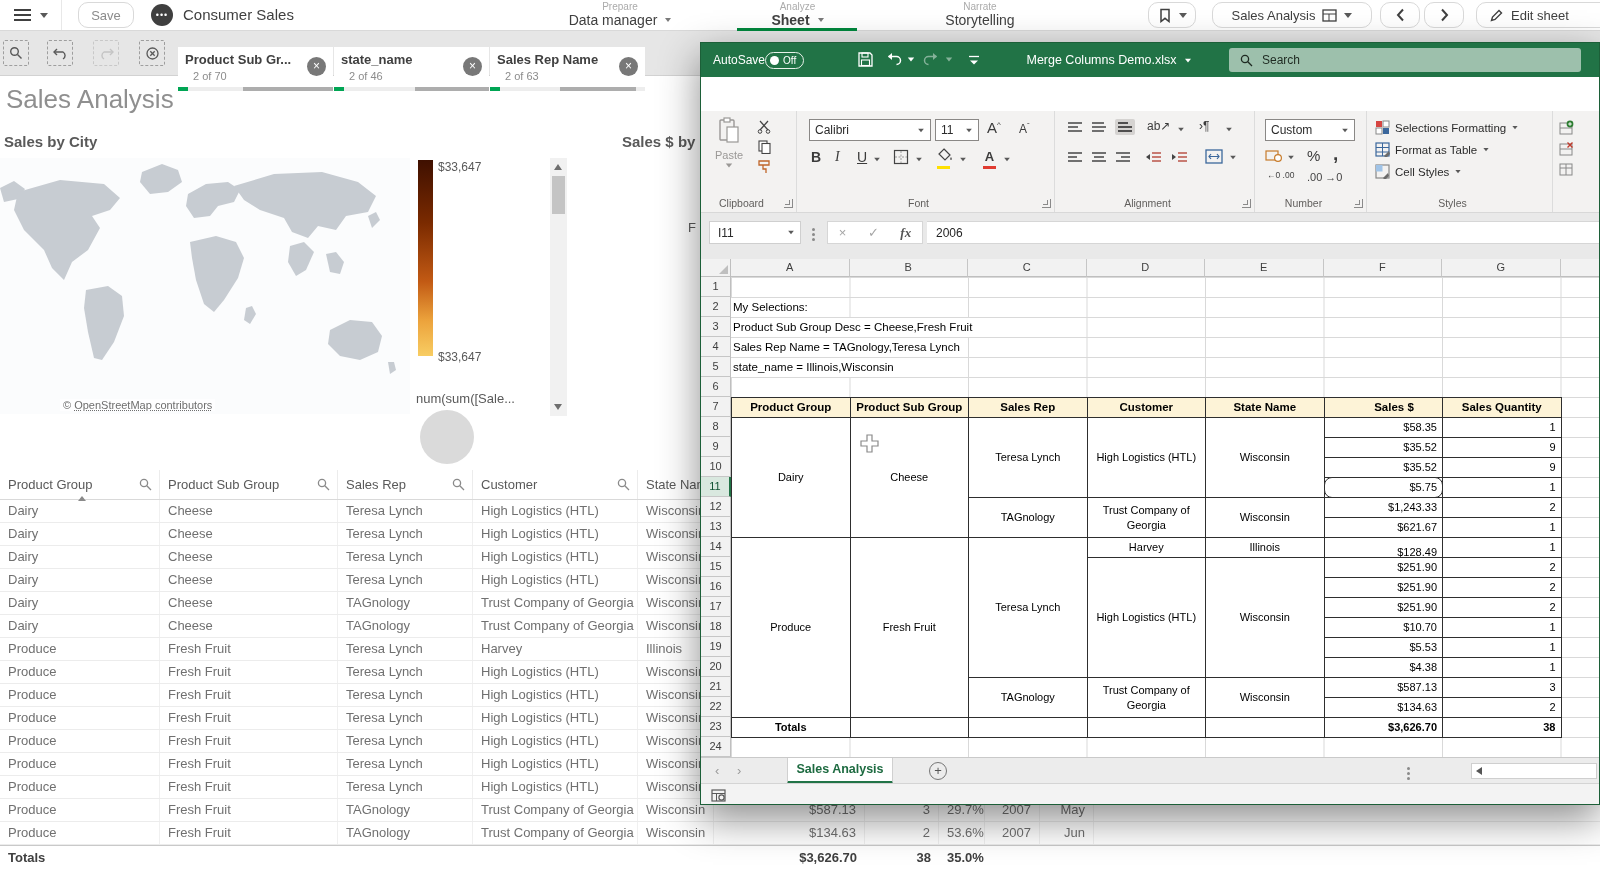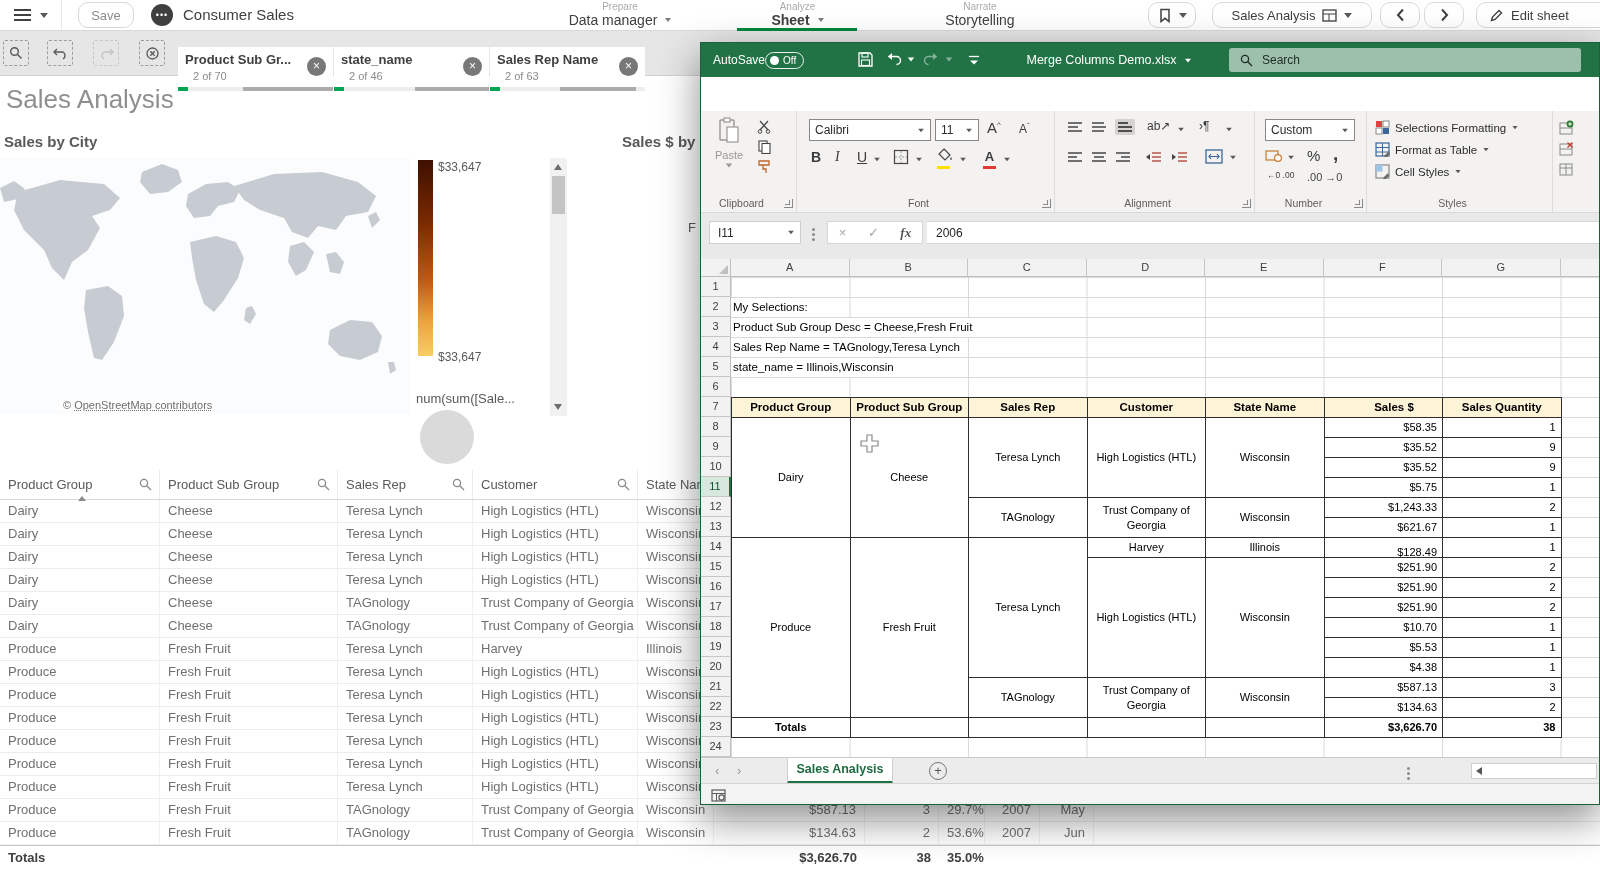--- a/index.html
+++ b/index.html
@@ -841,21 +841,21 @@
         <div class="xc" style="left: 148.5px; top: 158px; width: 119.5px; height: 121px;">Cheese</div>
         <div class="xc" style="left: 267px; top: 158px; width: 119.5px; height: 81px;">Teresa Lynch</div>
         <div class="xc" style="left: 385.5px; top: 158px; width: 119.5px; height: 81px;">High  Logistics (HTL)</div>
         <div class="xc" style="left: 504px; top: 158px; width: 119.5px; height: 81px;">Wisconsin</div>
         <div class="xc r" style="left: 622.5px; top: 158px; width: 119.5px; height: 21px;">$58.35</div>
         <div class="xc r" style="left: 741px; top: 158px; width: 119.5px; height: 21px;">1</div>
         <div class="xc r" style="left: 622.5px; top: 178px; width: 119.5px; height: 21px;">$35.52</div>
         <div class="xc r" style="left: 741px; top: 178px; width: 119.5px; height: 21px;">9</div>
         <div class="xc r" style="left: 622.5px; top: 198px; width: 119.5px; height: 21px;">$35.52</div>
         <div class="xc r" style="left: 741px; top: 198px; width: 119.5px; height: 21px;">9</div>
-        <div class="xc r" style="left: 622.5px; top: 218px; width: 119.5px; height: 21px;">$5.75</div>
+        <div class="xc r" style="left: 622.5px; top: 218px; width: 119.5px; height: 21px; border-radius: 8px;">$5.75</div>
         <div class="xc r" style="left: 741px; top: 218px; width: 119.5px; height: 21px;">1</div>
         <div class="xc" style="left: 267px; top: 238px; width: 119.5px; height: 41px;">TAGnology</div>
         <div class="xc" style="left: 385.5px; top: 238px; width: 119.5px; height: 41px;">Trust Company of Georgia</div>
         <div class="xc" style="left: 504px; top: 238px; width: 119.5px; height: 41px;">Wisconsin</div>
         <div class="xc r" style="left: 622.5px; top: 238px; width: 119.5px; height: 21px;">$1,243.33</div>
         <div class="xc r" style="left: 741px; top: 238px; width: 119.5px; height: 21px;">2</div>
         <div class="xc r" style="left: 622.5px; top: 258px; width: 119.5px; height: 21px;">$621.67</div>
         <div class="xc r" style="left: 741px; top: 258px; width: 119.5px; height: 21px;">1</div>
         <div class="xc" style="left: 30px; top: 278px; width: 119.5px; height: 181px;">Produce</div>
         <div class="xc" style="left: 148.5px; top: 278px; width: 119.5px; height: 181px;">Fresh Fruit</div>

